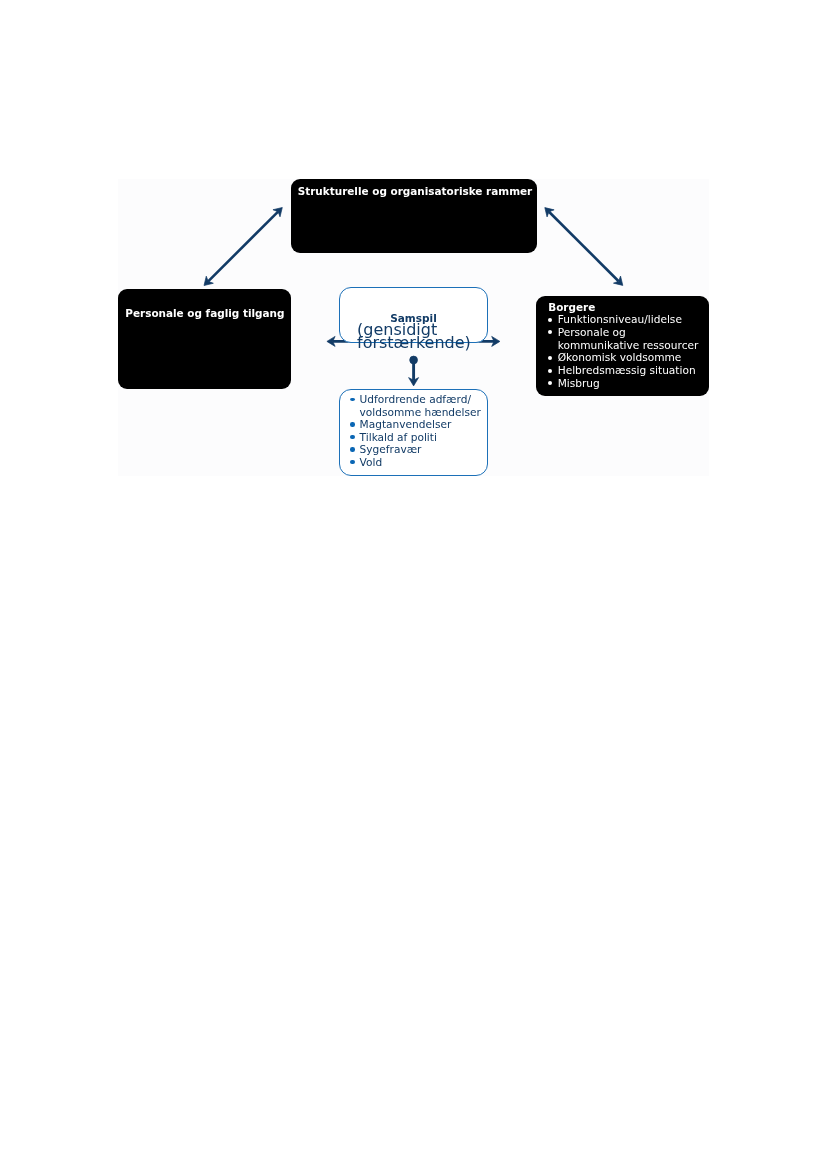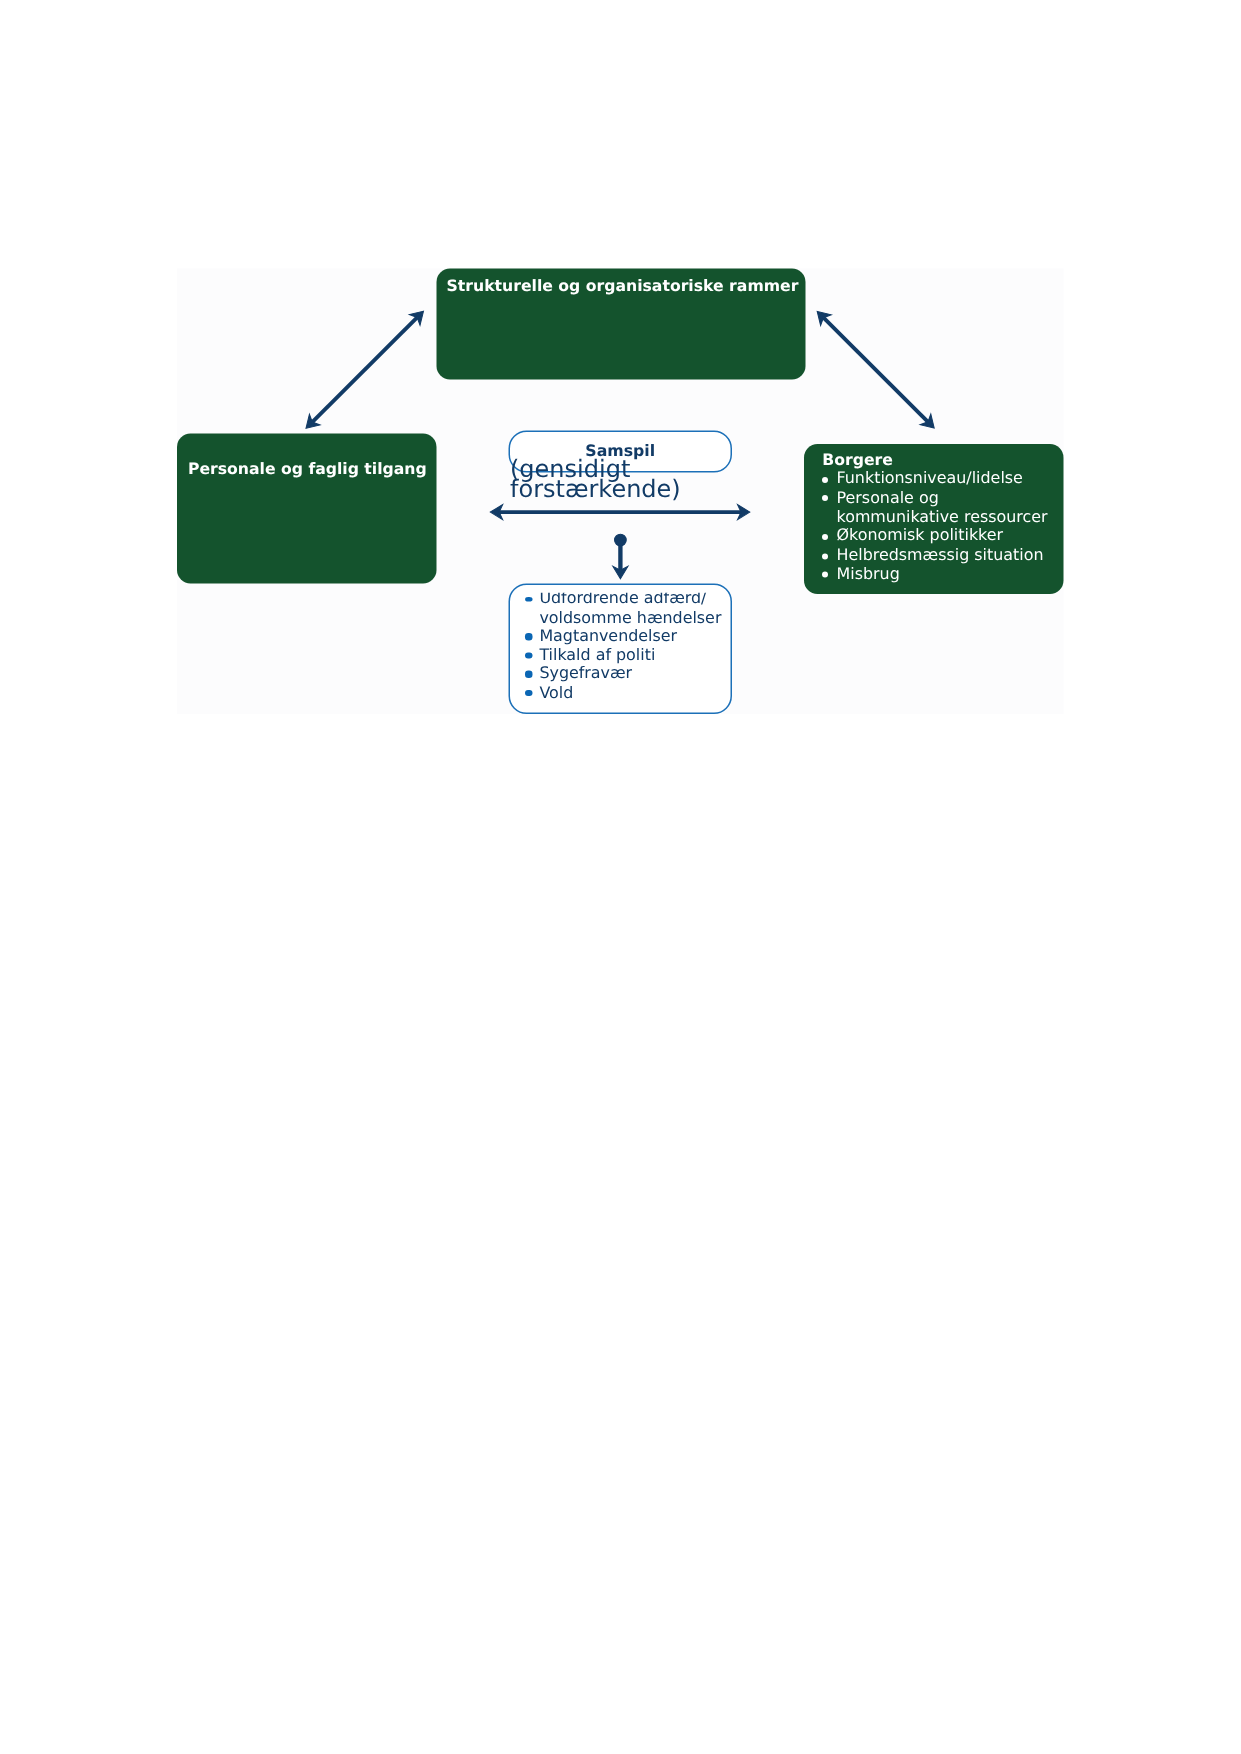--- a/index.html
+++ b/index.html
@@ -10,37 +10,37 @@
     overflow: hidden;
   }
   #page { position: relative; width: 827px; height: 1169px; }
   #diagram-area {
     position: absolute;
     left: 118px; top: 179px;
     width: 591px; height: 297px;
     background: #fcfcfd;
   }
   .box { position: absolute; box-sizing: border-box; }
-  .box-filled { background: #14532d; border-radius: 9px; color:#ffffff; }
+  .box-filled { background: #000000; border-radius: 9px; color:#ffffff; }
   .box-outline { background: #ffffff; border: 1.3px solid #1c70b8; border-radius: 12px; color:#123b66; }
   .box-title { font-weight: bold; font-size: 10.45px; line-height: 12.7px; white-space: nowrap; }
   .box-list { list-style: none; margin:-0.4px 0 0 0; padding:0; font-size: 10.6px; line-height: 12.7px; }
   .box-list li { position: relative; padding-left: 9.5px; }
   .box-list li::before {
     content: ""; position: absolute; left: 0px; top: 4.4px;
     width: 4px; height: 4px; border-radius: 50%;
     background: currentColor;
   }
   svg.arrows { position:absolute; left:0; top:0; width:827px; height:1169px; overflow:visible; pointer-events:none; }
 
   
   #box-top    { left:291px; top:179px; width:246px; height:74px;  padding:6.2px 0 0 6.7px; }
   #box-left   { left:118px; top:289px; width:173px; height:100px; padding:18.4px 0 0 7.3px; }
   #box-right  { left:536px; top:296px; width:173px; height:100px;  padding:5.0px 0 0 12.2px; }
-  #box-center { left:339px; top:287px; width:149px; height:28px;  padding:0; }
+  #box-center { left:339px; top:287px; width:149px; height:56px;  padding:17px; }
   #box-bottom { left:339px; top:389px; width:149px; height:87px;  padding:3.8px 0 0 10.1px; overflow:hidden; }
 
   #box-bottom .box-list { line-height: 12.45px; }
   #box-bottom .box-list li::before { background:#0a66b4; width:4.4px; height:4.4px; left:0.2px; top:4.1px; }
   #box-bottom .box-list li:first-child { clip-path: inset(1.7px 0 0 0); }
   #box-bottom .box-list li:first-child::before { height: 2.8px; top: 4.9px; }
   #box-center .center-title { font-weight:bold; font-size:10.5px; line-height:12.6px; text-align:center; padding-top:6.9px; }
   #box-center .center-sub { font-size:16px; line-height:12.6px; text-align:left; }
 </style>
 </head>
@@ -80,21 +80,21 @@
 
   <div id="box-left" class="box box-filled">
     <div class="box-title">Personale og faglig tilgang</div>
   </div>
 
   <div id="box-right" class="box box-filled">
     <div class="box-title">Borgere</div>
     <ul class="box-list">
       <li>Funktionsniveau/lidelse</li>
       <li>Personale og kommunikative ressourcer</li>
-      <li>Økonomisk politikker</li>
+      <li>Økonomisk voldsomme</li>
       <li>Helbredsmæssig situation</li>
       <li>Misbrug</li>
     </ul>
   </div>
 
   <div id="box-center" class="box box-outline">
     <div class="center-title">Samspil</div>
     <div class="center-sub">(gensidigt forstærkende)</div>
   </div>
 

